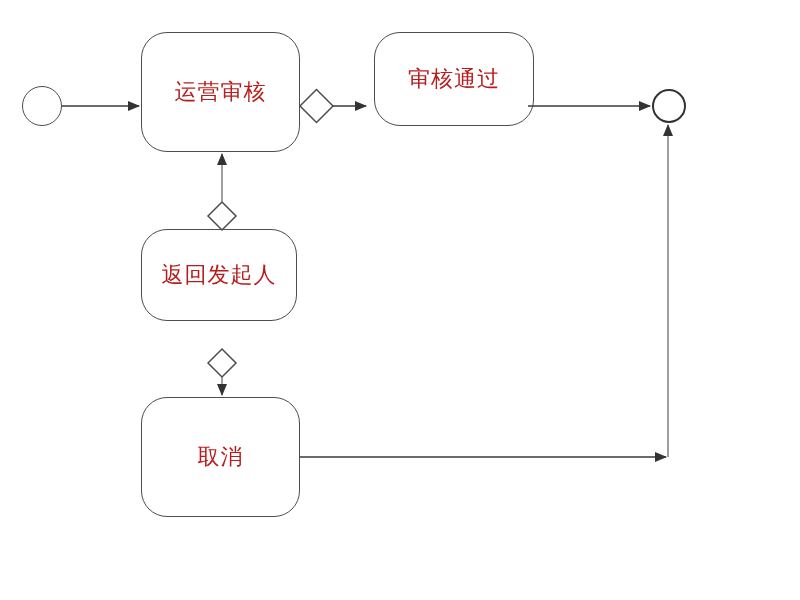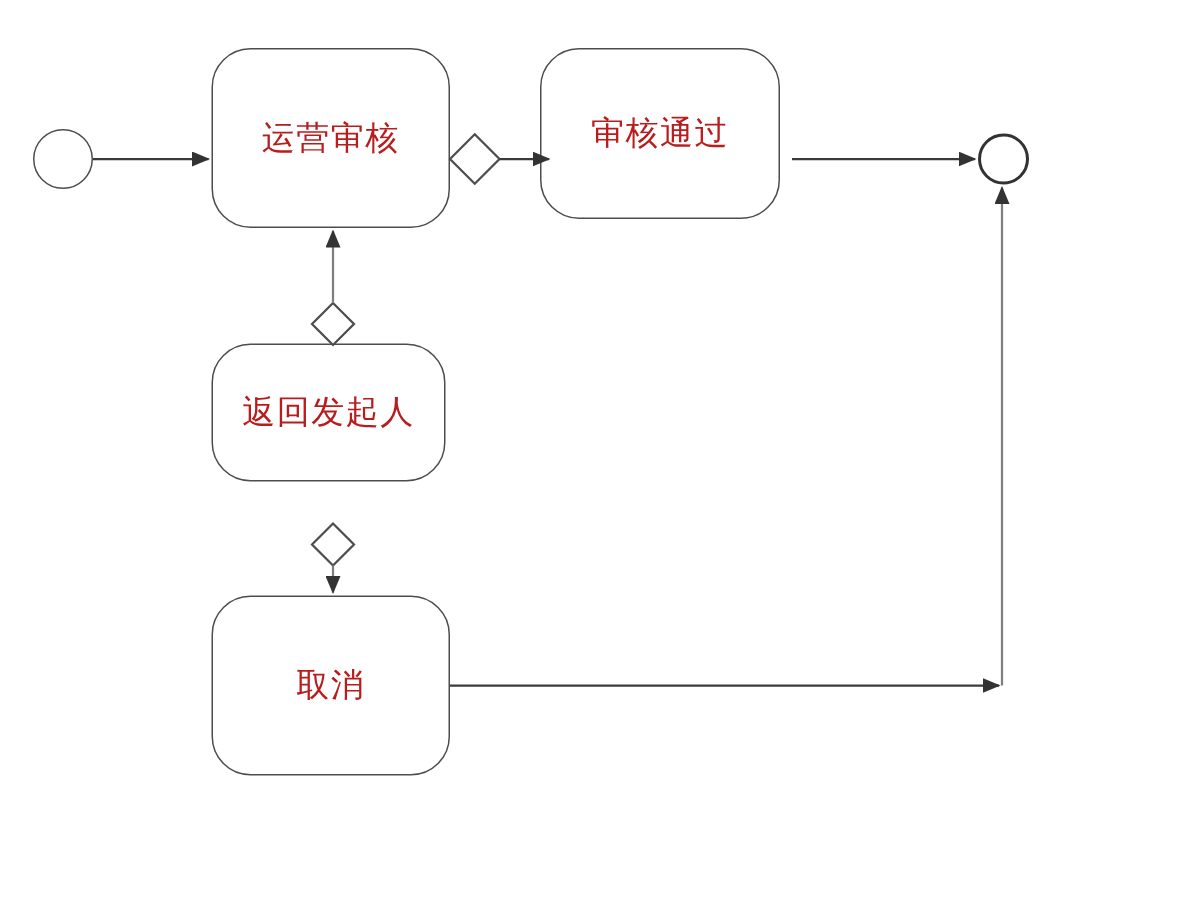--- a/index.html
+++ b/index.html
@@ -67,21 +67,21 @@
 <body>
 
 <div class="canvas">
 
   <div class="event-circle start-circle"></div>
 
   <div class="task-node" style="left:141px; top:32px; width:159px; height:120px;">
     <span class="task-label">运营审核</span>
   </div>
 
-  <div class="task-node" style="left:360px; top:32px; width:160px; height:114px;">
+  <div class="task-node" style="left:374px; top:32px; width:160px; height:94px;">
     <span class="task-label">审核通过</span>
   </div>
 
   <div class="task-node" style="left:141px; top:229px; width:156px; height:92px;">
     <span class="task-label">返回发起人</span>
   </div>
 
   <div class="task-node" style="left:141px; top:397px; width:159px; height:120px;">
     <span class="task-label">取消</span>
   </div>

